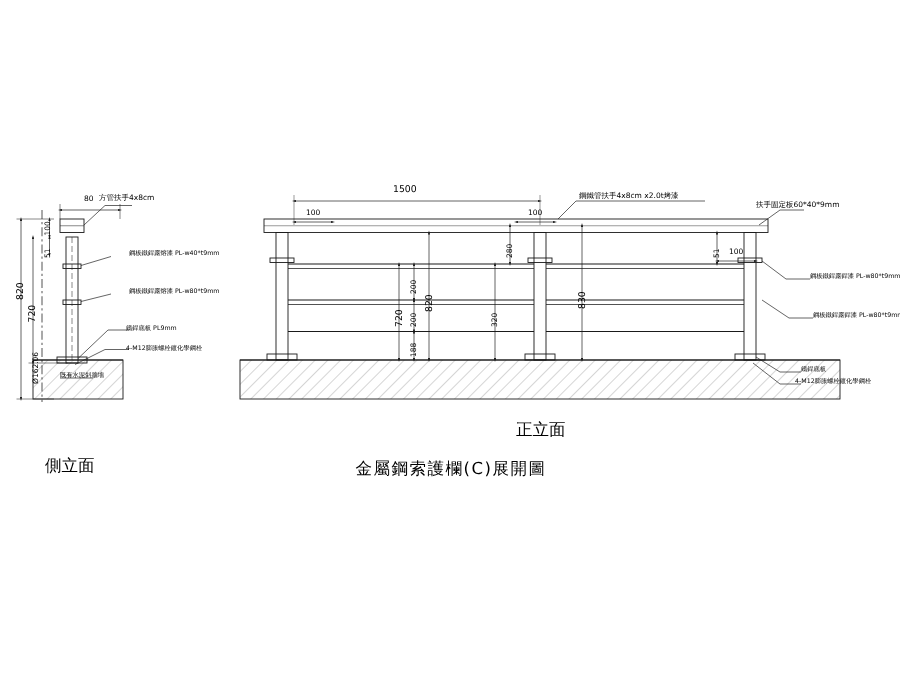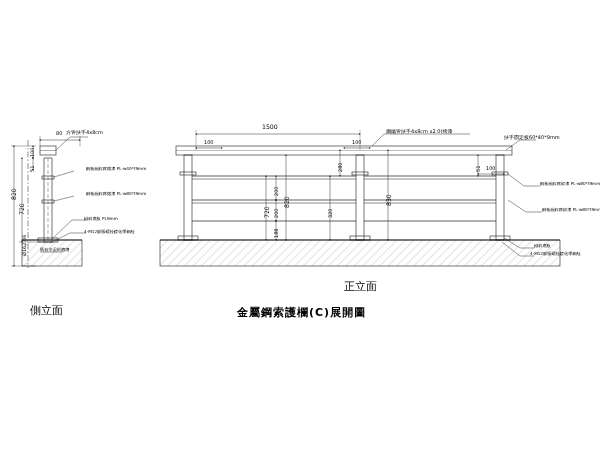--- a/index.html
+++ b/index.html
@@ -8,21 +8,21 @@
     font-family:"DejaVu Sans","Liberation Sans",sans-serif;
     overflow:hidden;position:relative;
   }
   #sheet{position:absolute;left:0;top:0;width:600px;height:450px;}
   .lbl{position:absolute;white-space:nowrap;color:#000;line-height:1;}
   .t4{font-size:4.2px;}
   .t5{font-size:5px;}
   .t6{font-size:6.2px;}
   .t11{font-size:11px;}
   .rot{transform-origin:0 0;transform:rotate(-90deg);}
-  .title{font-size:11px;letter-spacing:1px;font-weight:bold;}
+  .title{font-size:11px;letter-spacing:1px;}
 </style>
 </head>
 <body>
 
 <svg id="sheet" viewBox="0 0 600 450">
   <defs>
     <pattern id="hatch45" width="6" height="6" patternUnits="userSpaceOnUse" patternTransform="rotate(45)">
       <line x1="0" y1="0" x2="0" y2="6" stroke="#8f8f8f" stroke-width="0.5"></line>
     </pattern>
     <marker id="arrS" markerWidth="6" markerHeight="6" refX="3" refY="3" orient="auto">

